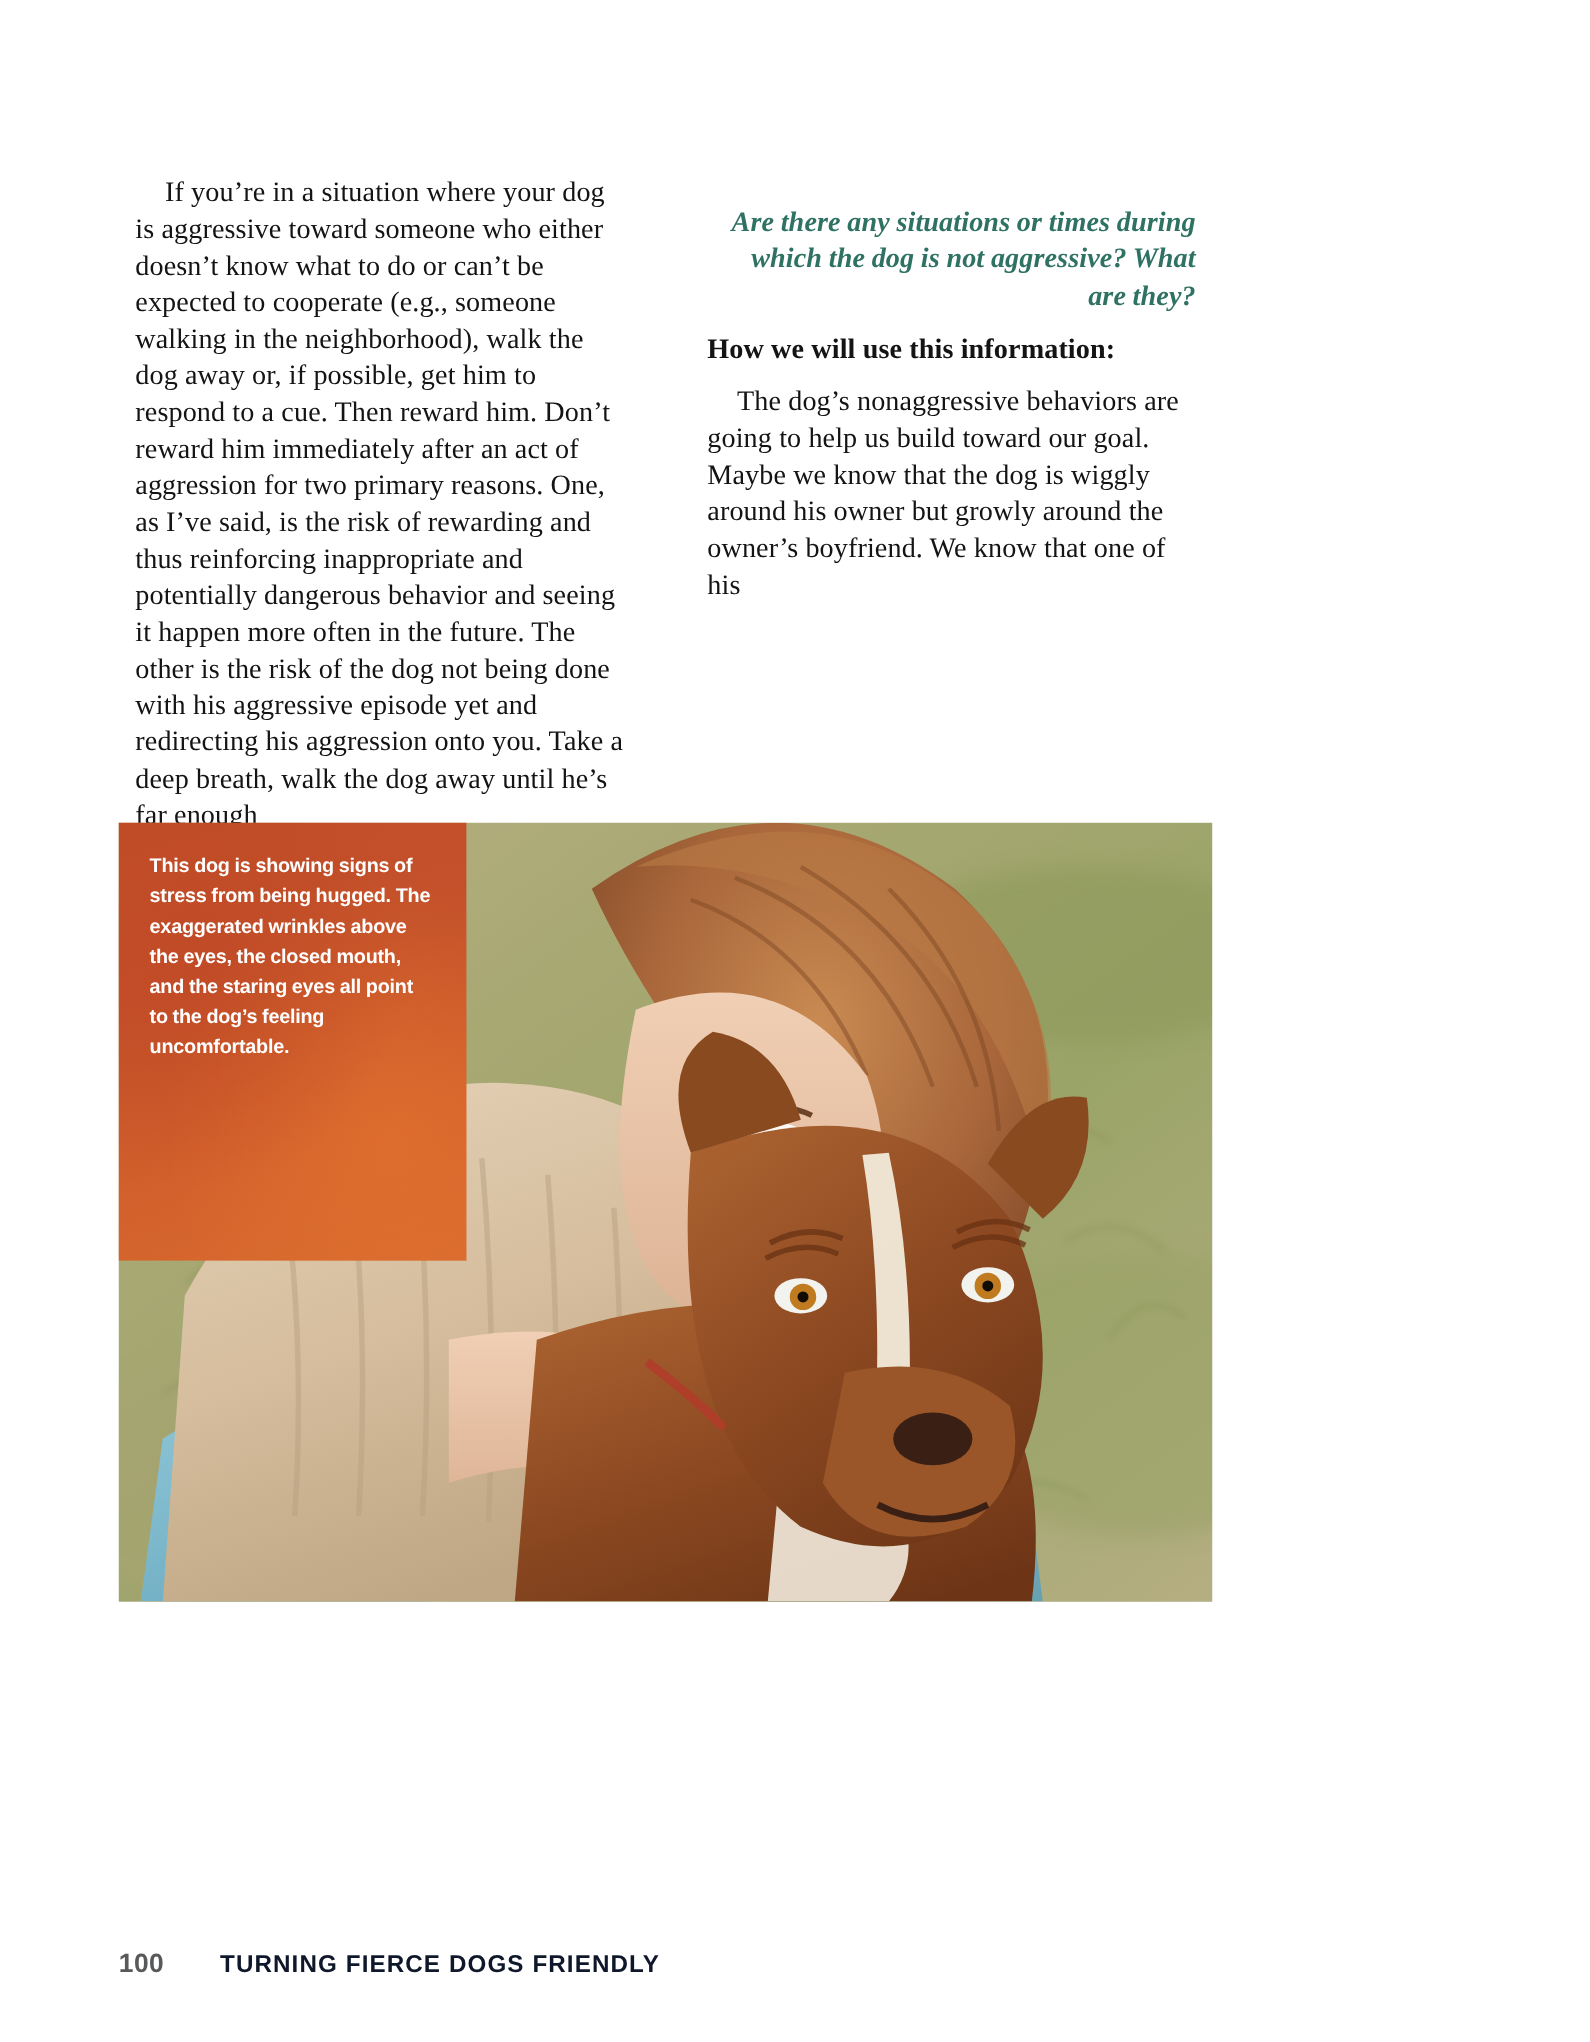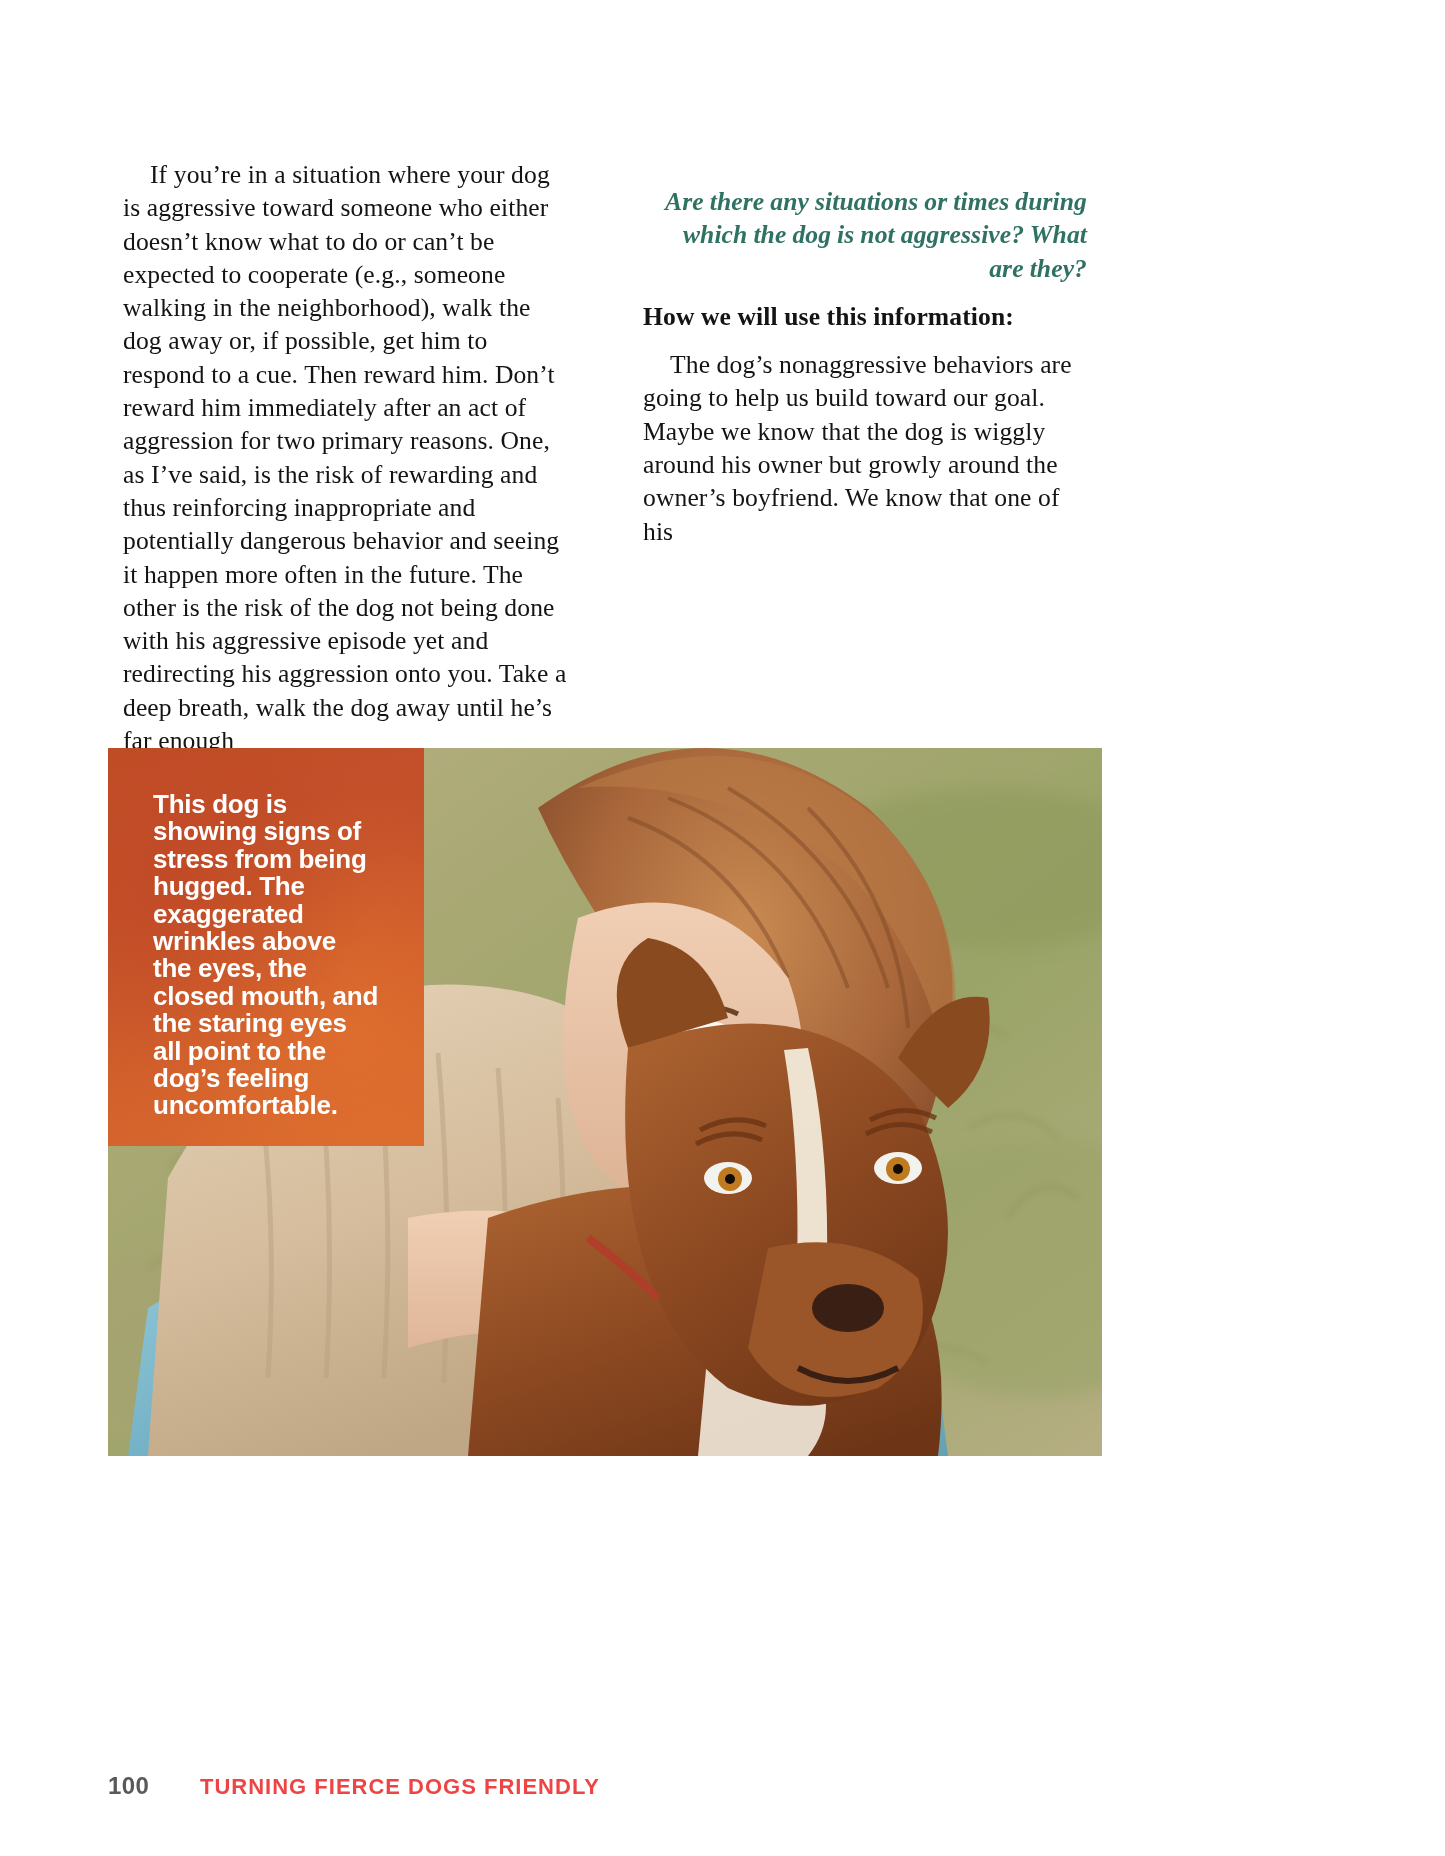--- a/index.html
+++ b/index.html
@@ -87,24 +87,24 @@
     width: 316px;
     height: 398px;
     box-sizing: border-box;
     padding: 26px 28px 10px 28px;
     background:
       radial-gradient(ellipse at 22% 30%, rgba(190,70,35,0.55) 0%, rgba(190,70,35,0) 55%),
       radial-gradient(ellipse at 78% 72%, rgba(232,120,48,0.50) 0%, rgba(232,120,48,0) 60%),
       linear-gradient(165deg, #c14e28 0%, #c4512a 35%, #d2602c 70%, #d86a2e 100%);
   }
   .caption-text {
-    margin: 17px;
-    font-family: "Liberation Sans", sans-serif;
-    font-weight: 700;
-    font-size: 26px;
+    margin: 0;
+    font-family: "Liberation Sans", sans-serif;
+    font-weight: 700;
+    font-size: 18px;
     line-height: 27.4px;
     color: #ffffff;
     letter-spacing: -0.22px;
     word-spacing: -0.4px;
   }
 
   
   .footer {
     position: absolute;
     left: 108px;
@@ -118,21 +118,21 @@
     font-size: 24px;
     letter-spacing: 0.4px;
     color: #58595b;
     width: 92px;
   }
   .footer-title {
     font-family: "Liberation Sans", sans-serif;
     font-weight: 700;
     font-size: 22px;
     letter-spacing: 1.0px;
-    color: #ef4444;
+    color: #0f172a;
   }
 </style>
 </head>
 <body>
 
 <div class="columns">
 
   <div class="col">
     <p class="indent">If you’re in a situation where your dog is aggressive toward someone who either doesn’t know what to do or can’t be expected to cooperate (e.g., someone walking in the neighborhood), walk the dog away or, if possible, get him to respond to a cue. Then reward him. Don’t reward him immediately after an act of aggression for two primary reasons. One, as I’ve said, is the risk of rewarding and thus reinforcing inappropriate and potentially dangerous behavior and seeing it happen more often in the future. The other is the risk of the dog not being done with his aggressive episode yet and redirecting his aggression onto you. Take a deep breath, walk the dog away until he’s far enough</p>
   </div>

